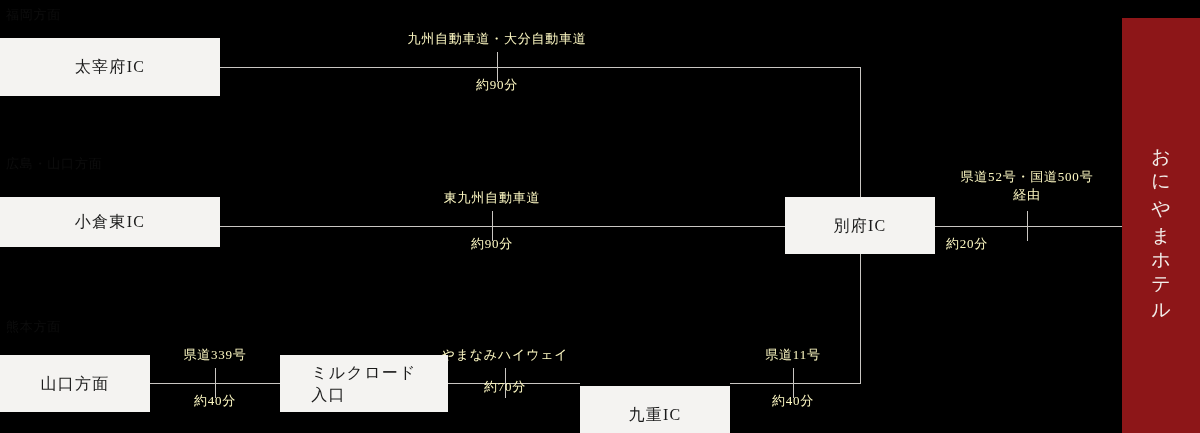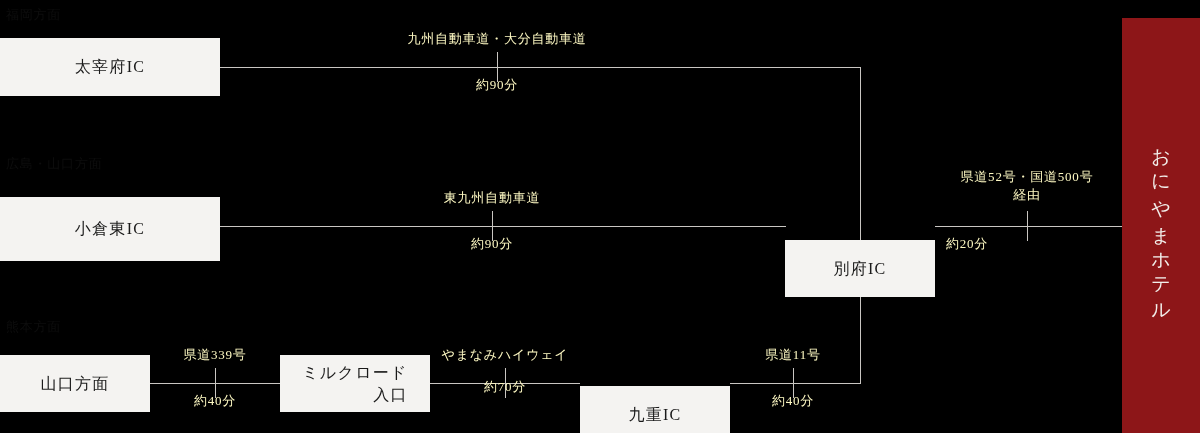--- a/index.html
+++ b/index.html
@@ -16,21 +16,21 @@
   }
 
   
   .node{
     position:absolute;
     background:#f4f3f1;
     color:#1a1a1a;
     display:flex;
     align-items:center;
     justify-content:center;
-    text-align:right;
+    text-align:left;
     font-size:16px;
     letter-spacing:.08em;
     line-height:1.35;
     box-sizing:border-box;
     z-index:6;
   }
 
   
   .hline{
     position:absolute;
@@ -102,46 +102,46 @@
   <div class="node" style="left:0px;top:38px;width:220px;height:58px;">太宰府IC</div>
 
   <div class="hline" style="left:220px;top:67px;width:641px;"></div>
   <div class="tick" style="left:497px;top:52px;"></div>
 
   <div class="cap center above" style="left:497px;top:30px;">九州自動車道・大分自動車道</div>
   <div class="cap center below" style="left:497px;top:76px;">約90分</div>
 
   <div class="vline" style="left:860px;top:67px;height:317px;"></div>
 
-  <div class="node" style="left:0px;top:197px;width:220px;height:64px;">小倉東IC</div>
+  <div class="node" style="left:0px;top:197px;width:220px;height:50px;">小倉東IC</div>
 
   <div class="hline" style="left:220px;top:226px;width:566px;"></div>
   <div class="tick" style="left:492px;top:211px;"></div>
 
   <div class="cap center above" style="left:492px;top:189px;">東九州自動車道</div>
   <div class="cap center below" style="left:492px;top:235px;">約90分</div>
 
-  <div class="node" style="left:785px;top:197px;width:150px;height:57px;margin-top:43px;">別府IC</div>
+  <div class="node" style="left:785px;top:197px;width:150px;height:57px;">別府IC</div>
 
   <div class="hline" style="left:935px;top:226px;width:188px;"></div>
   <div class="tick" style="left:1027px;top:211px;"></div>
 
   <div class="cap center above" style="left:1027px;top:168px;">県道52号・国道500号</div>
   <div class="cap center above" style="left:1027px;top:186px;">経由</div>
   <div class="cap center below" style="left:967px;top:235px;">約20分</div>
 
   <div class="node" style="left:0px;top:355px;width:150px;height:57px;">山口方面</div>
 
   <div class="hline" style="left:150px;top:383px;width:130px;"></div>
   <div class="tick" style="left:215px;top:368px;"></div>
 
   <div class="cap center above" style="left:215px;top:346px;">県道339号</div>
   <div class="cap center below" style="left:215px;top:392px;">約40分</div>
 
-  <div class="node" style="left:280px;top:355px;width:150px;height:57px;white-space:pre-line;">ミルクロード
+  <div class="node" style="left:280px;top:355px;width:168px;height:57px;white-space:pre-line;">ミルクロード
 入口</div>
 
   <div class="hline" style="left:430px;top:383px;width:150px;"></div>
   <div class="tick" style="left:505px;top:368px;"></div>
 
   <div class="cap center above" style="left:505px;top:346px;">やまなみハイウェイ</div>
   <div class="cap center below" style="left:505px;top:378px;">約70分</div>
 
   <div class="node" style="left:580px;top:355px;width:150px;height:57px;margin-top:31px;">九重IC</div>
 

